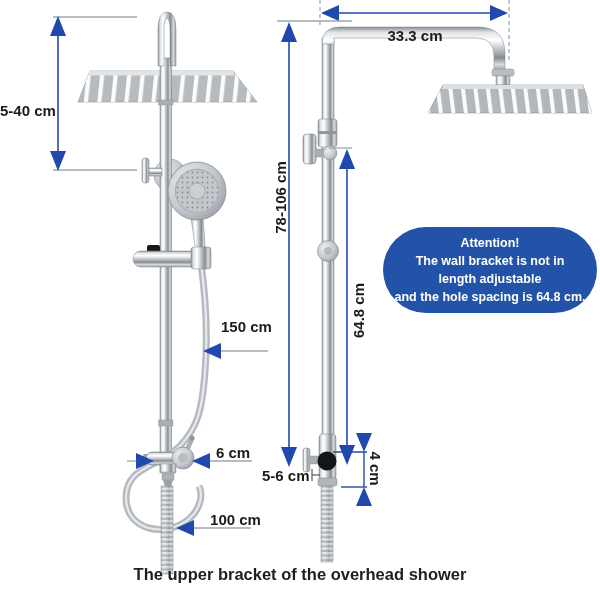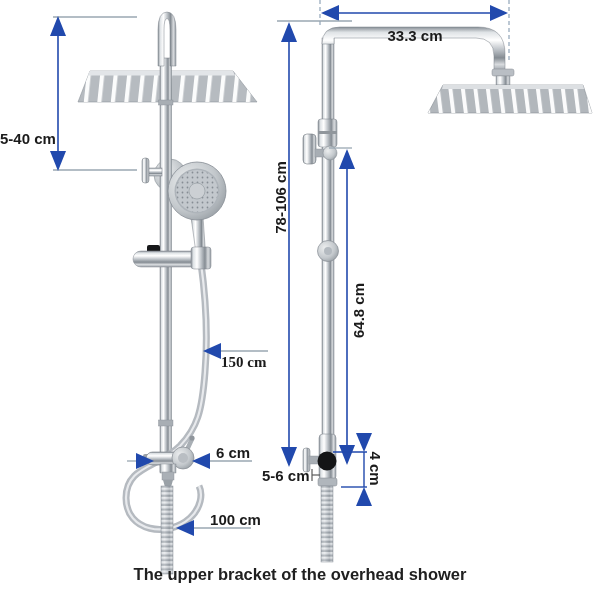--- a/index.html
+++ b/index.html
@@ -225,28 +225,34 @@
       <polygon points="364,487 356,506 372,506" fill="#2149ad"></polygon>
     </g>
 
     <g>
       <line x1="312" y1="469" x2="312" y2="481" stroke="#5a5a5a" stroke-width="1.2"></line>
       <line x1="312" y1="475" x2="320" y2="475" stroke="#5a5a5a" stroke-width="1.2"></line>
     </g>
   </g>
 </svg>
 
-<div class="dim-label" style="left:0px;top:102px;width:58px;margin-top:28px;">5-40 cm</div>
+<div class="dim-label" style="left:0px;top:102px;width:58px;">5-40 cm</div>
 <div class="dim-label center" style="left:375px;top:-1px;width:80px;margin-top:28px;">33.3 cm</div>
 <div class="dim-label rot-ccw" style="left:235px;top:189px;width:90px;">78-106 cm</div>
 <div class="dim-label rot-ccw" style="left:323px;top:302px;width:70px;">64.8 cm</div>
-<div class="dim-label" style="left:221px;top:354px;width:50px;font-family:Liberation Serif, serif;">150 cm</div>
+<div class="dim-label" style="left:221px;top:318px;width:50px;">150 cm</div>
 <div class="dim-label" style="left:213px;top:444px;width:40px;text-align:center;">6 cm</div>
 <div class="dim-label" style="left:208px;top:511px;width:55px;text-align:center;">100 cm</div>
 <div class="dim-label" style="left:262px;top:467px;width:48px;">5-6 cm</div>
 <div class="dim-label rot-cw" style="left:353px;top:460px;width:44px;">4 cm</div>
 
+<div id="attention-box">
+  <div>Attention!</div>
+  <div>The wall bracket is not in</div>
+  <div>length adjustable</div>
+  <div>and the hole spacing is 64.8 cm.</div>
+</div>
 
 <div id="caption">
   <div>The upper bracket of the overhead shower</div>
 </div>
 
 </div>
 
 </body></html>

